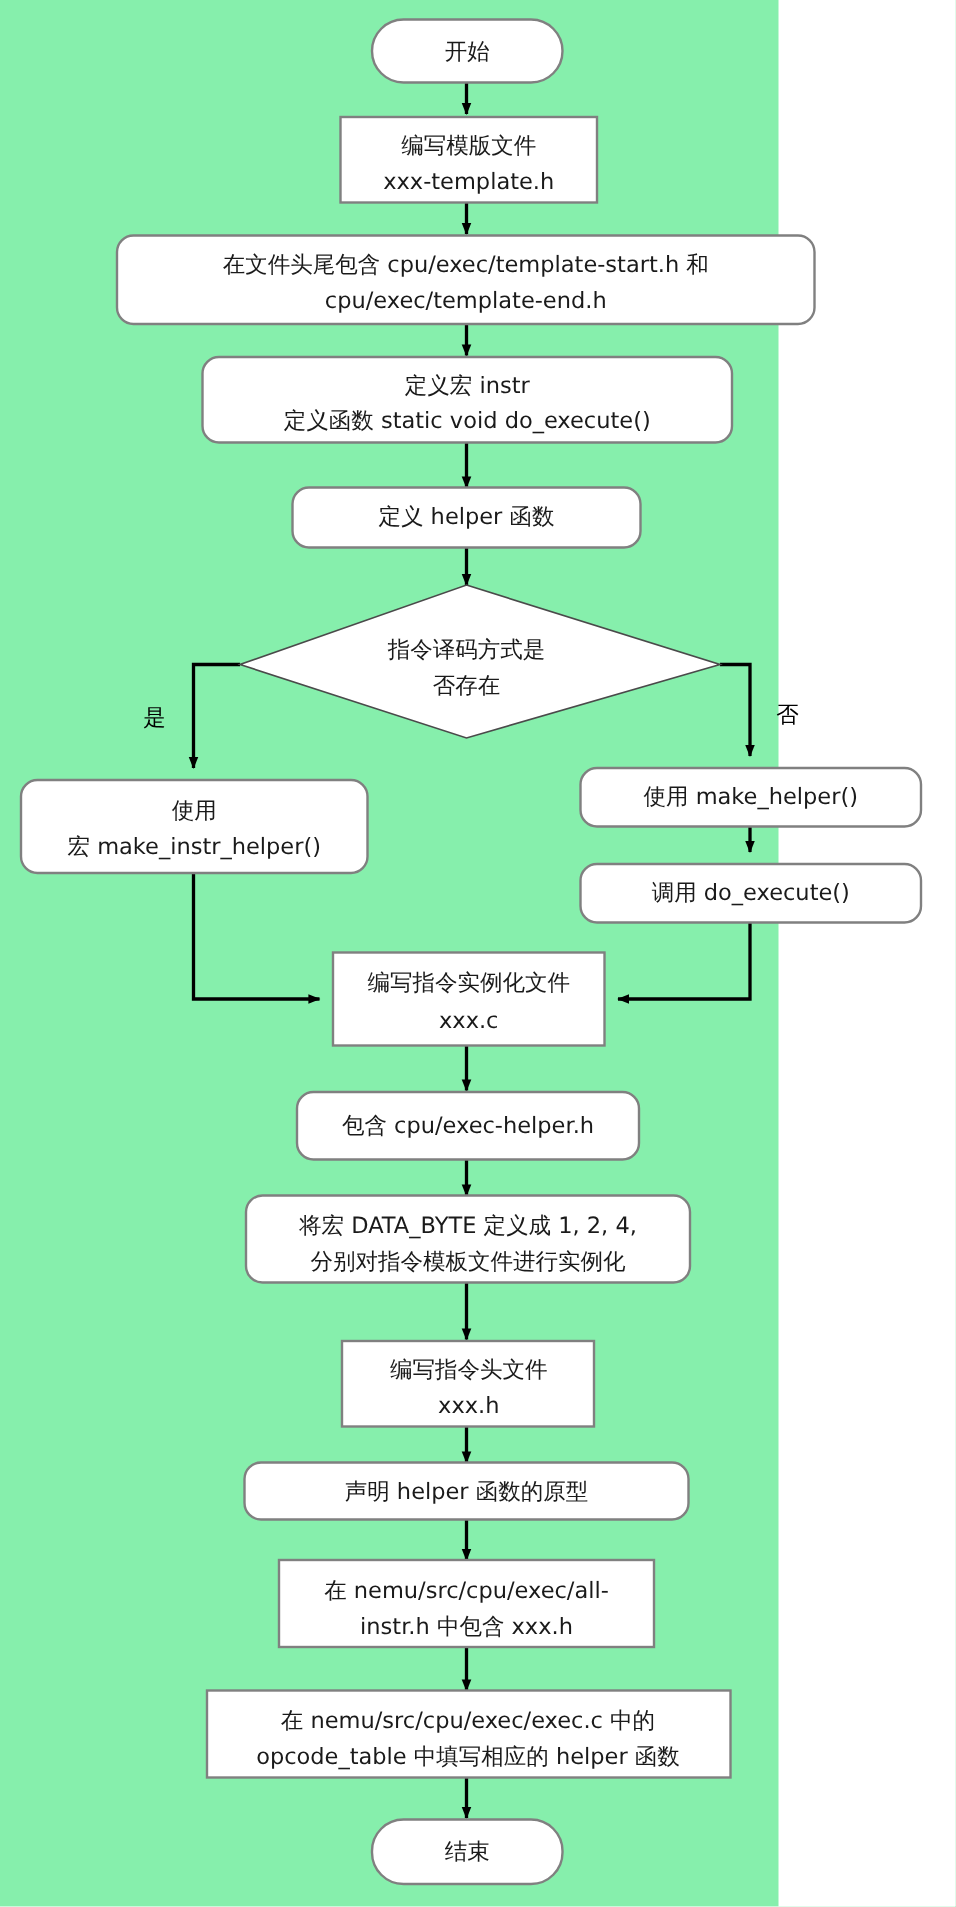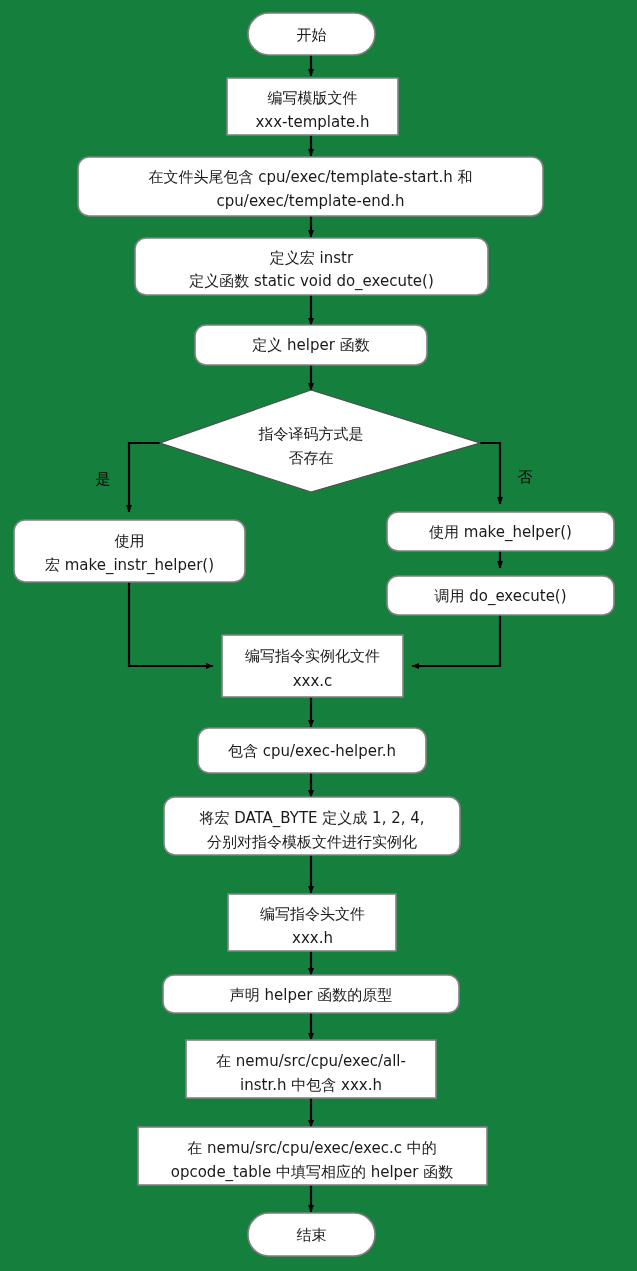--- a/index.html
+++ b/index.html
@@ -8,23 +8,23 @@
     background: #ffffff;
   }
   body {
     width: 637px;
     height: 1271px;
     font-family: "DejaVu Sans", sans-serif;
     overflow: hidden;
   }
   #flowchart-root {
     position: relative;
-    width: 637px;
+    width: 519px;
     height: 1271px;
-    background: #15803d;
+    background: #86efac;
   }
   svg.flow-svg {
     position: absolute;
     top: 0;
     left: 0;
     width: 637px;
     height: 1271px;
     display: block;
   }
   .node-shape {

